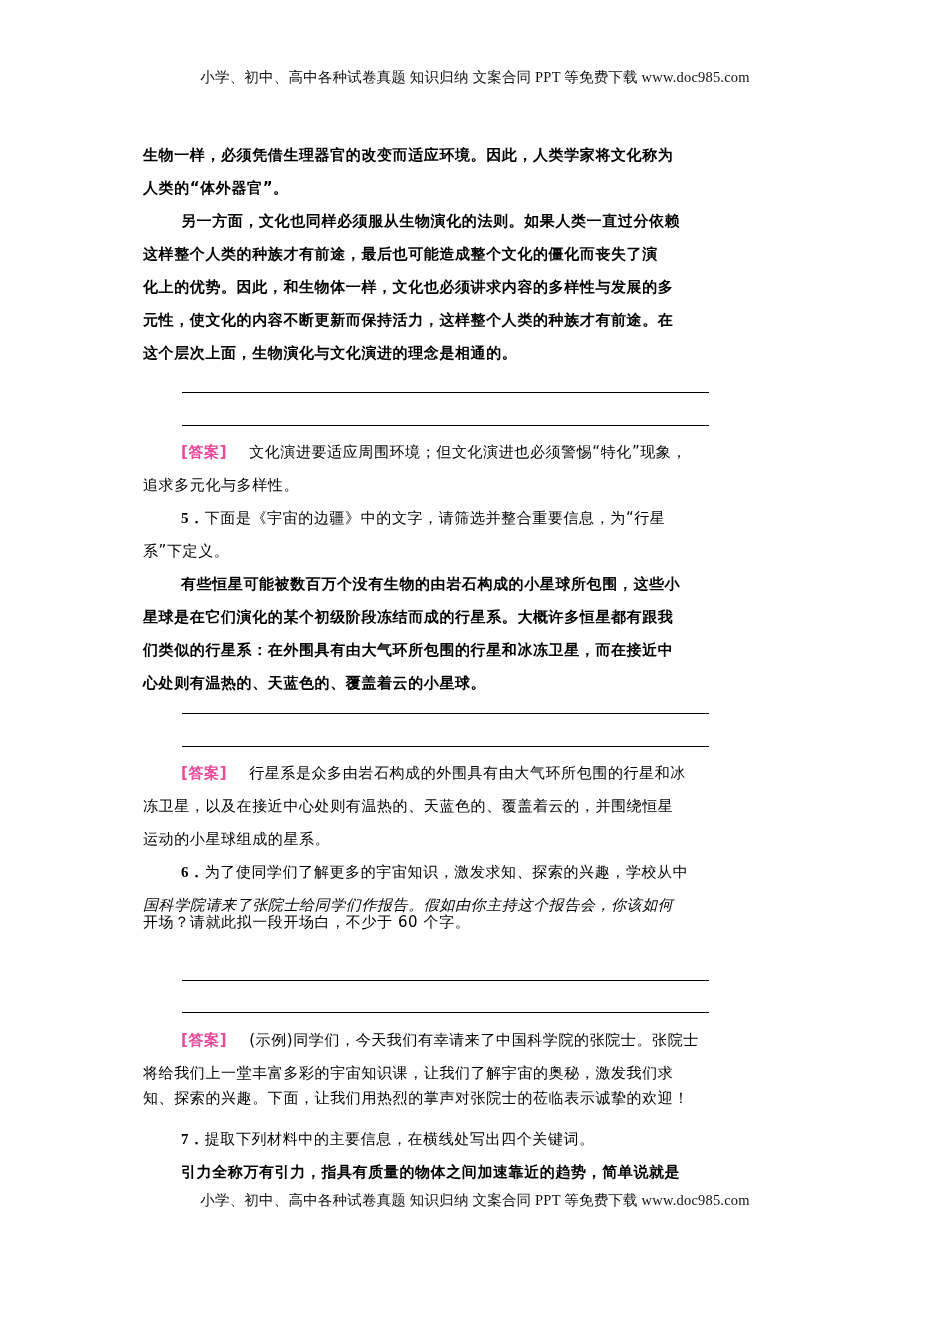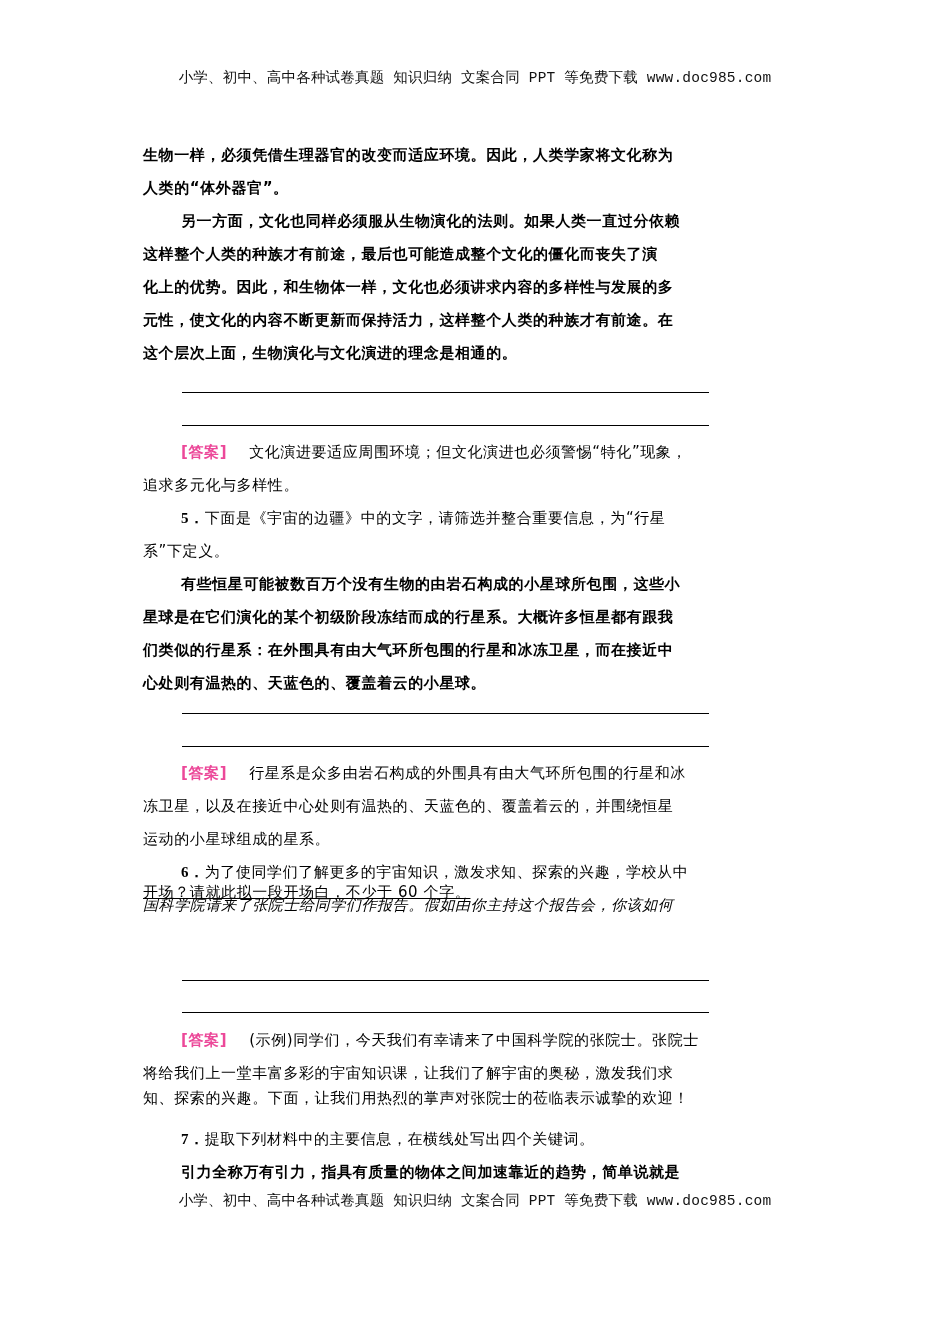--- a/index.html
+++ b/index.html
@@ -1,19 +1,19 @@
 <!DOCTYPE html>
 <html><head>
 <meta charset="utf-8">
 <style>
   html, body { margin: 0; padding: 0; background: #ffffff; }
   body { width: 950px; height: 1344px; position: relative; overflow: hidden;
          font-family: "DejaVu Sans", "Liberation Sans", sans-serif; color: #000; }
   .hdr { position: absolute; left: 0; width: 950px; text-align: center;
-         font-family: Liberation Mono, monospace; font-size: 14.5px;
+         font-family: Liberation Serif, serif; font-size: 14.5px;
          color: #111; letter-spacing: 0.2px; }
   .line { position: absolute; left: 143px; width: 670px; font-size: 15px;
           line-height: 33px; height: 33px; white-space: nowrap; overflow: visible;
           letter-spacing: 0.6px; }
   .indent { left: 181px; width: 632px; }
   .b { font-weight: bold; }
   .rule { position: absolute; left: 182px; width: 527px; height: 0;
           border-top: 1.5px solid #000; }
   .ans { color: #ec4899; font-weight: bold; margin-right: 22px; }
   .num { font-family: "Liberation Serif", "DejaVu Serif", serif; font-weight: bold; }
@@ -54,21 +54,21 @@
 <div class="line indent" style="top:757px;">
   <span class="ans">[答案]</span><span>行星系是众多由岩石构成的外围具有由大气环所包围的行星和冰</span>
 </div>
 <div class="line" style="top:790px;">冻卫星，以及在接近中心处则有温热的、天蓝色的、覆盖着云的，并围绕恒星</div>
 <div class="line" style="top:823px;">运动的小星球组成的星系。</div>
 
 <div class="line indent" style="top:856px;">
   <span class="num">6．</span><span>为了使同学们了解更多的宇宙知识，激发求知、探索的兴趣，学校从中</span>
 </div>
 <div class="line" style="top:889px;font-style:italic;">国科学院请来了张院士给同学们作报告。假如由你主持这个报告会，你该如何</div>
-<div class="line" style="top:876px;text-decoration:underline;">开场？请就此拟一段开场白，不少于 60 个字。</div>
+<div class="line" style="top:906px;">开场？请就此拟一段开场白，不少于 60 个字。</div>
 
 <div class="rule" style="top:980px;"></div>
 <div class="rule" style="top:1012px;"></div>
 
 <div class="line indent" style="top:1024px;">
   <span class="ans">[答案]</span><span>(示例)同学们，今天我们有幸请来了中国科学院的张院士。张院士</span>
 </div>
 <div class="line" style="top:1057px;">将给我们上一堂丰富多彩的宇宙知识课，让我们了解宇宙的奥秘，激发我们求</div>
 <div class="line" style="top:1050px;margin-top:32px;">知、探索的兴趣。下面，让我们用热烈的掌声对张院士的莅临表示诚挚的欢迎！</div>
 

